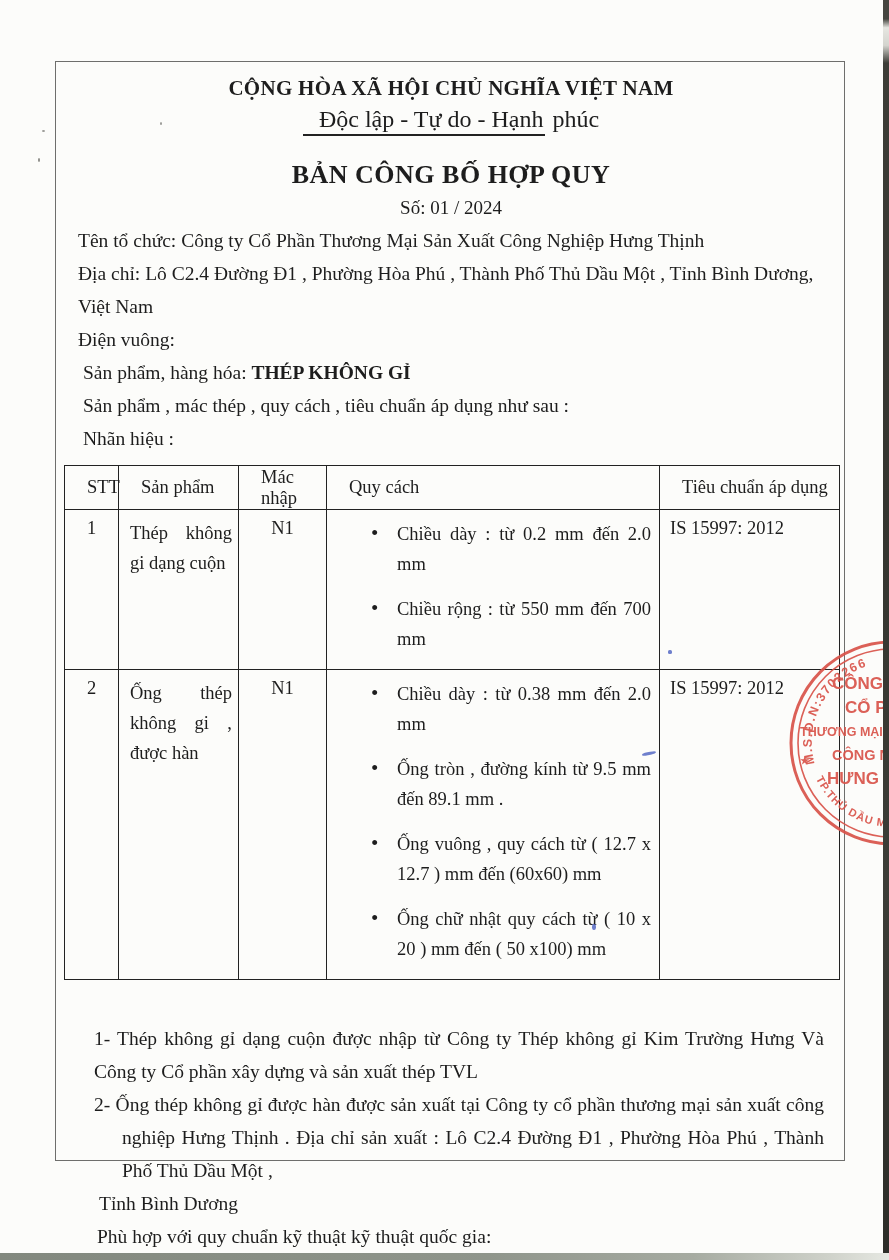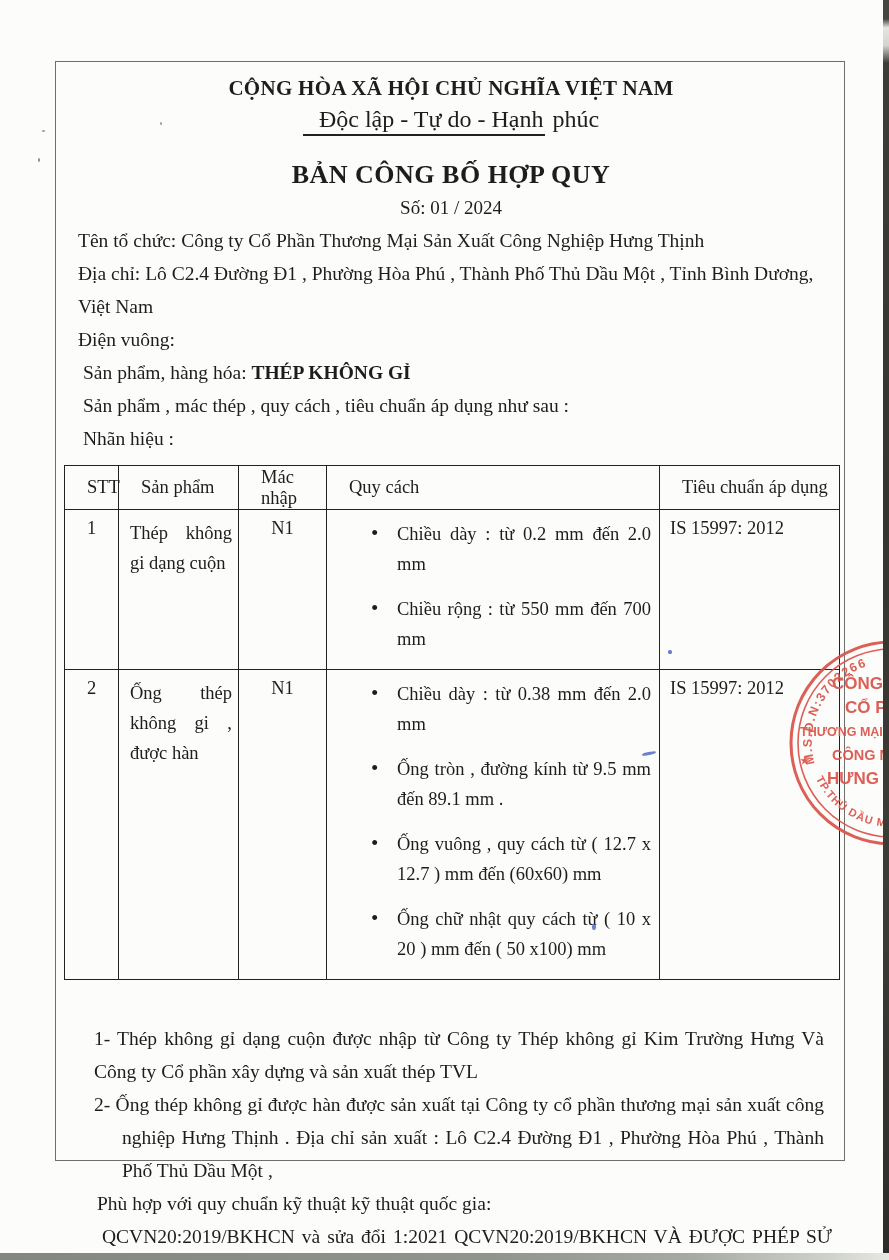--- a/index.html
+++ b/index.html
@@ -155,20 +155,21 @@
               </ul>
             </td>
             <td class="tc">IS 15997: 2012</td>
           </tr>
         </tbody>
       </table>
 
       <div class="notes">
         <p class="note1">1-  Thép không gỉ dạng cuộn được nhập từ Công ty Thép không gỉ Kim Trường Hưng Và Công ty Cổ phần xây dựng và sản xuất thép TVL</p>
         <p class="note2">2-  Ống thép không gỉ được hàn được sản xuất tại Công ty cổ phần thương mại sản xuất công nghiệp Hưng Thịnh . Địa chỉ sản xuất : Lô C2.4 Đường Đ1 , Phường Hòa Phú , Thành Phố Thủ Dầu Một ,</p>
+        <p class="province">Tỉnh Bình Dương</p>
         <p class="conformity">Phù hợp với quy chuẩn kỹ thuật kỹ thuật quốc gia:</p>
         <p class="regulation">QCVN20:2019/BKHCN và sửa đổi 1:2021 QCVN20:2019/BKHCN VÀ ĐƯỢC PHÉP SỬ DỤNG DẤU HỢP QUY ( CR ) -  Quy chuẩn kỹ thuật quốc gia về thép không gỉ</p>
       </div>
 
     </div>
   </div>
 
   <svg class="stamp" width="300" height="310" viewBox="0 0 300 310">
     <circle cx="192" cy="153" r="101" fill="none" stroke="#d9534a" stroke-width="3"></circle>
     <circle cx="192" cy="153" r="94" fill="none" stroke="#d9534a" stroke-width="1.6"></circle>

